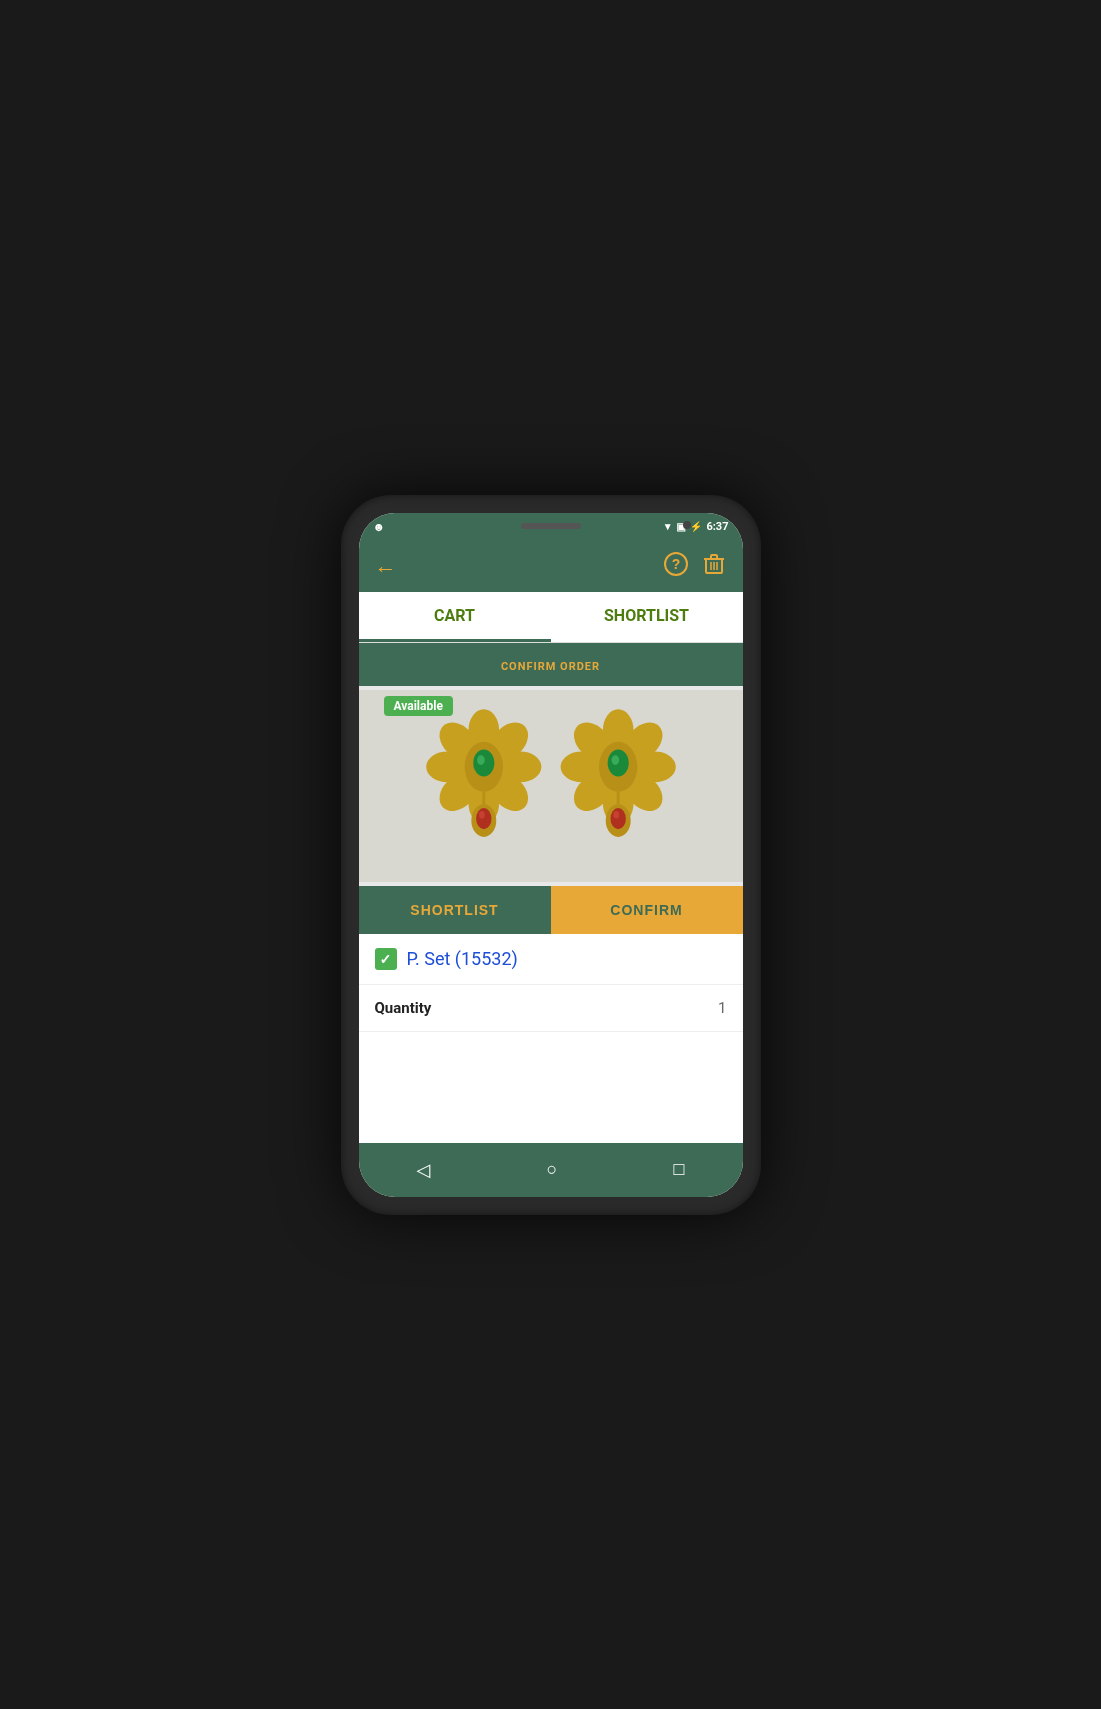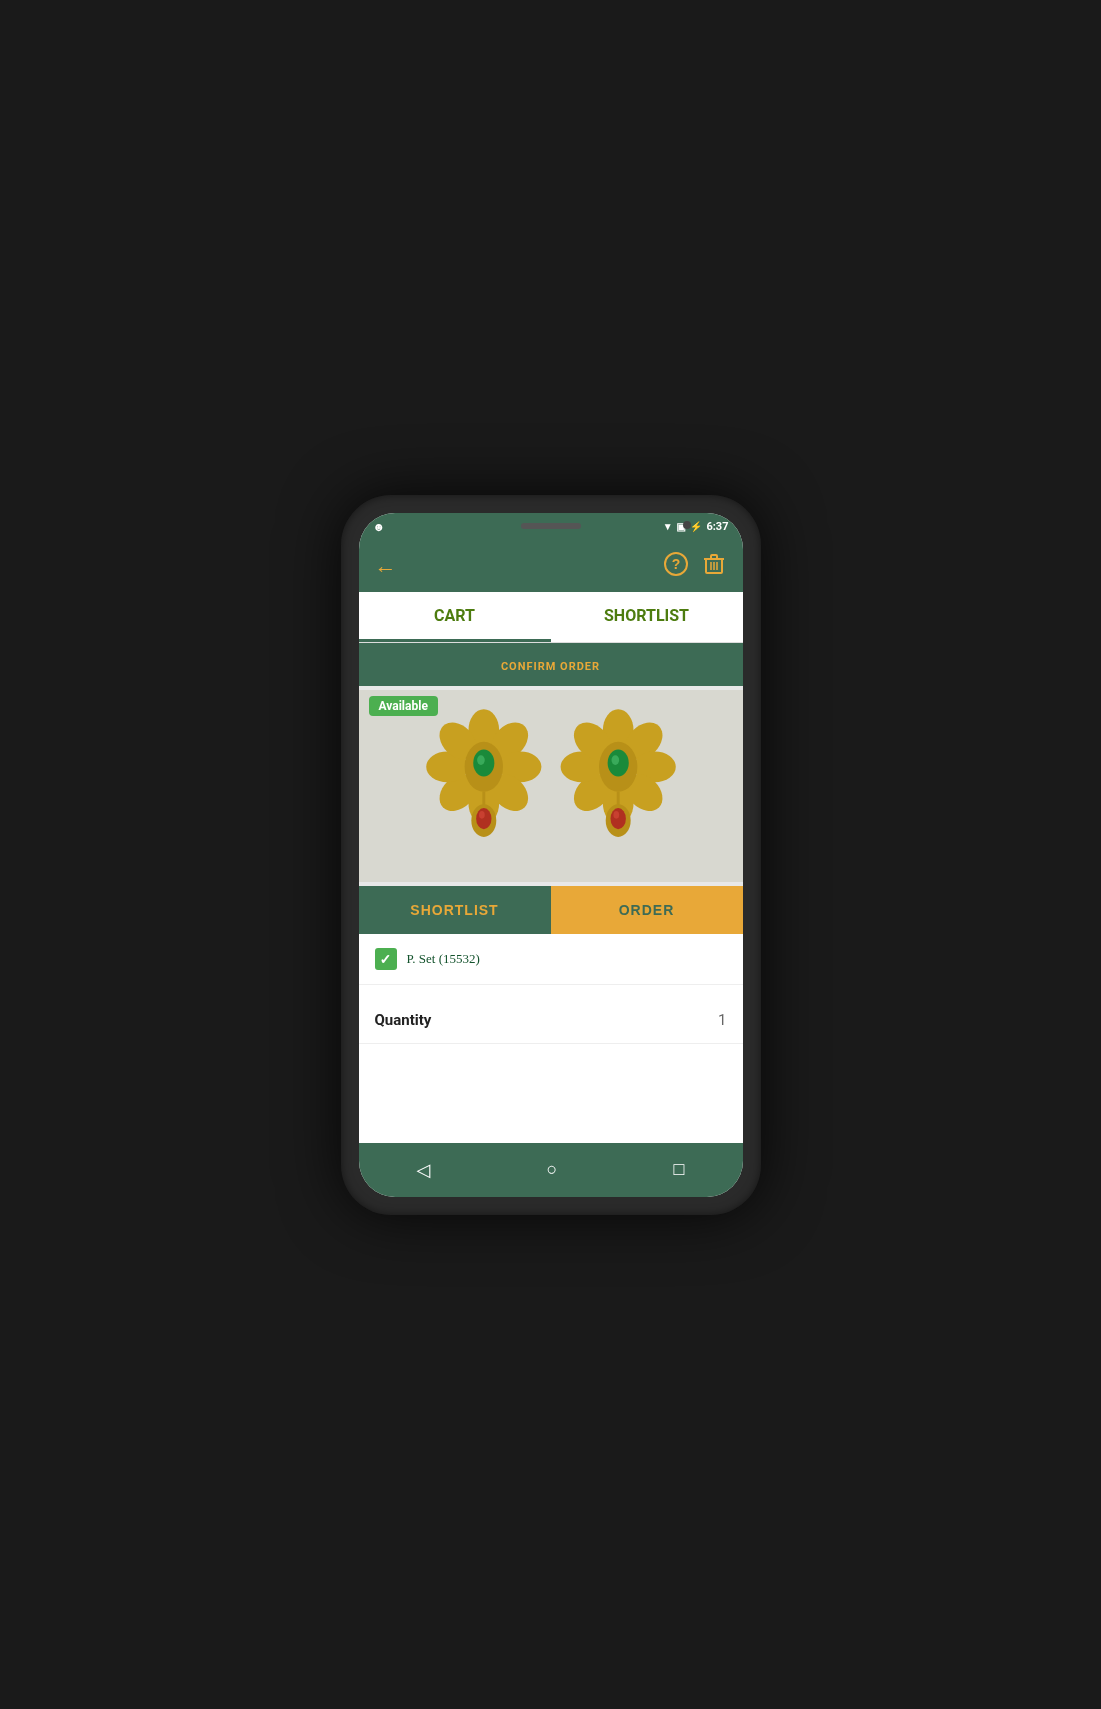--- a/index.html
+++ b/index.html
@@ -140,21 +140,21 @@
     
     .product-image-container {
       position: relative;
       background: #f5f5f5;
       flex-shrink: 0;
     }
 
     .available-badge {
       position: absolute;
       top: 10px;
-      left: 10px;
+      left: 25px;
       background: #4caf50;
       color: white;
       padding: 3px 10px;
       border-radius: 4px;
       font-size: 12px;
       font-weight: bold;
       z-index: 2;
     }
 
     .product-image {
@@ -231,32 +231,30 @@
       flex-shrink: 0;
     }
 
     .checkbox-check {
       color: white;
       font-size: 14px;
       font-weight: bold;
     }
 
     .product-name {
-      font-size: 13px;
-      color: #14532d;
-      font-family: Liberation Serif, serif;
+      font-size: 18px;
+      color: #1d4ed8;
     }
 
     .detail-row {
       display: flex;
       justify-content: space-between;
       align-items: flex-start;
       padding: 14px 16px;
       border-bottom: 1px solid #eee;
-      margin-top: 12px;
     }
 
     .detail-label {
       font-size: 15px;
       font-weight: bold;
       color: #222;
     }
 
     .detail-value {
       font-size: 15px;
@@ -409,21 +407,21 @@
 
             <ellipse cx="0" cy="54" rx="8" ry="11" fill="#b03020"></ellipse>
             <ellipse cx="-2" cy="50" rx="3" ry="4" fill="#e05040" opacity="0.5"></ellipse>
           </g>
         </svg>
       </div>
     </div>
 
     <div class="action-buttons">
       <button class="shortlist-btn">SHORTLIST</button>
-      <button class="remove-btn">ORDER</button>
+      <button class="remove-btn">CONFIRM</button>
     </div>
 
     <div class="product-details">
       <div class="product-name-row">
         <div class="checkbox-icon">
           <span class="checkbox-check">✓</span>
         </div>
         <span class="product-name">P. Set (15532)</span>
       </div>
 

